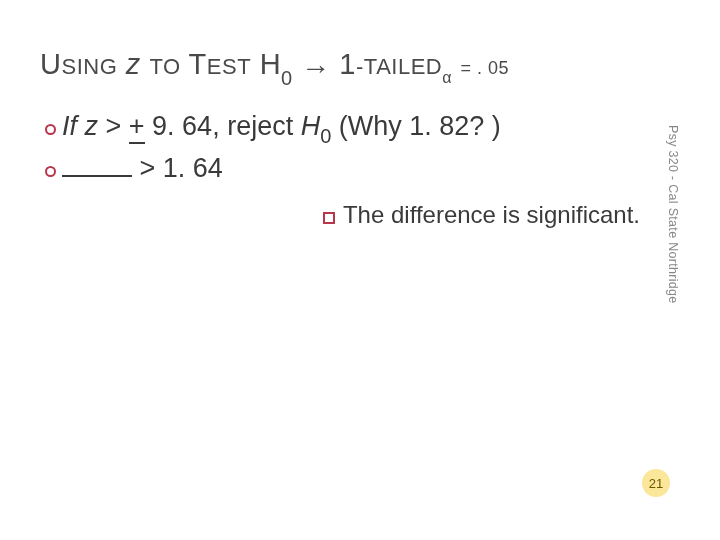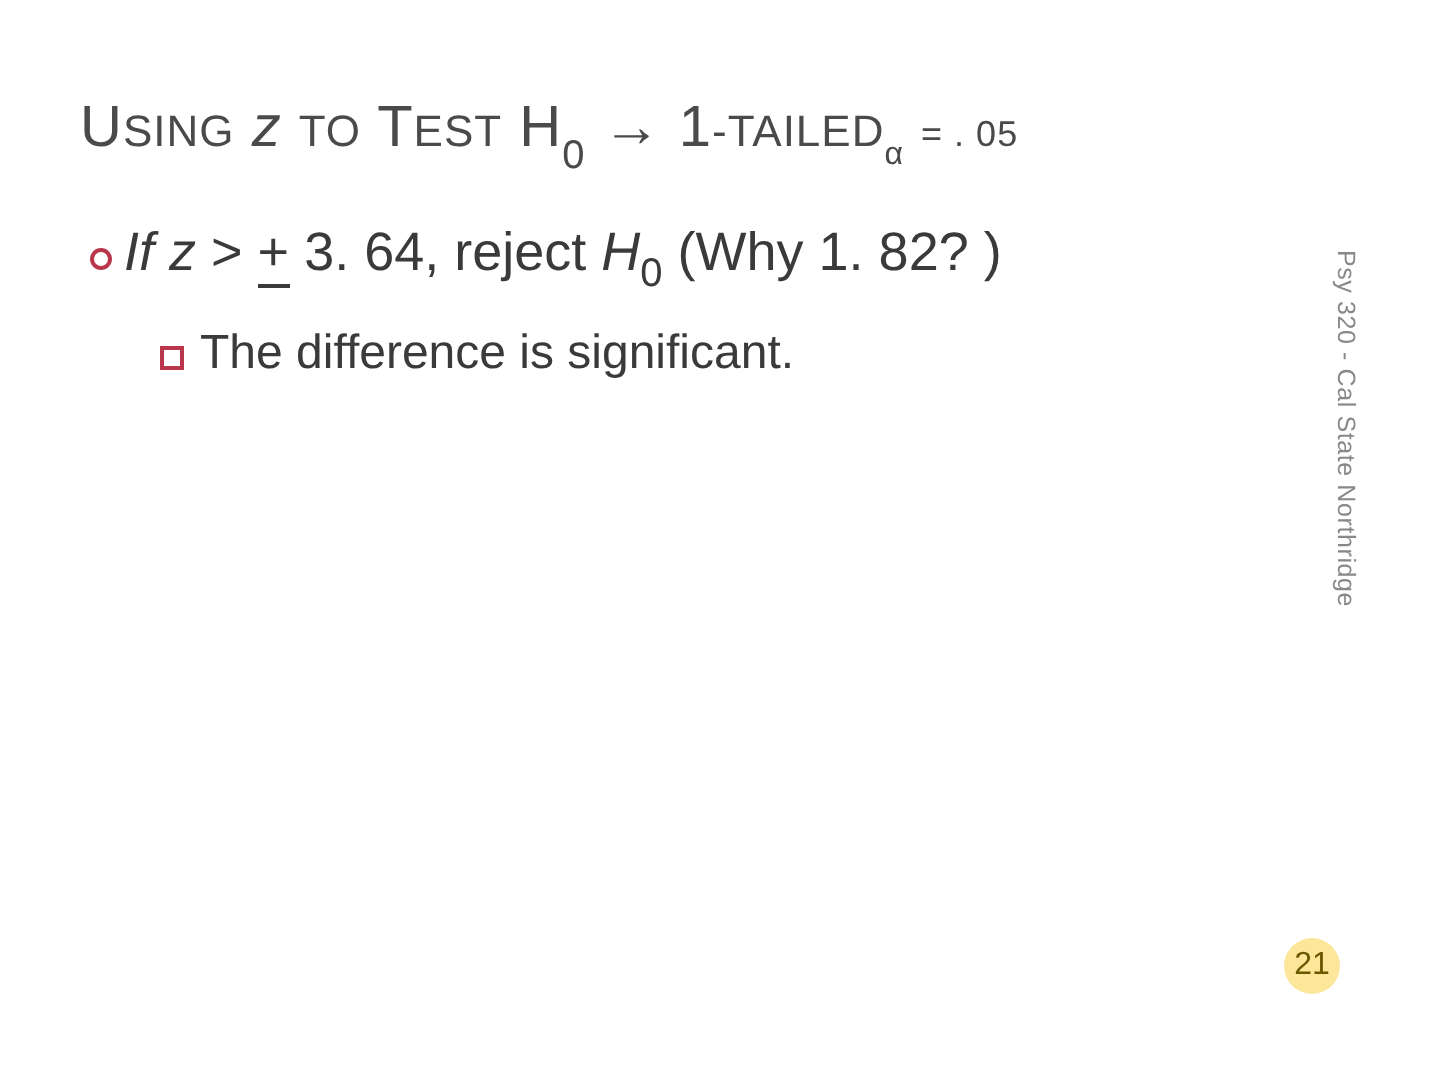--- a/index.html
+++ b/index.html
@@ -76,20 +76,21 @@
     position: absolute;
     left: 0; right: 0; bottom: 0px;
     border-bottom: 2px solid #3a3a3a;
   }
 
   .bullet2 {
     font-size: 24px;
     margin-top: 14px;
     margin-left: 35px;
     color: #3a3a3a;
+    text-align: right;
   }
   .bullet2 .square {
     display: inline-block;
     width: 12px;
     height: 12px;
     border: 2px solid #b9364b;
     margin-right: 8px;
     vertical-align: -1px;
     box-sizing: border-box;
   }
@@ -110,21 +111,21 @@
     bottom: 38px;
     width: 28px;
     height: 28px;
     border-radius: 50%;
     background: #fbe69a;
     display: flex;
     align-items: center;
     justify-content: center;
   }
   .pagenum {
-    font-size: 16px;
+    font-size: 13px;
     color: #6b5900;
   }
 </style>
 </head>
 <body>
 
 <div class="slide">
 
   <div class="title">
     <span class="big cap">U</span><span class="small cap">SING</span>
@@ -138,23 +139,26 @@
     <span class="big">H</span><span class="sub0">0</span>
     <span class="big"> → </span>
     <span class="big">1</span><span class="small">-</span><span class="small cap">T</span><span class="small cap">AILED</span><span class="alpha">α</span>
     <span class="eq"> = . 05</span>
   </div>
 
   <div class="content">
 
 
     <div class="bullet1">
-      <span class="ring"></span><span class="italic">If  </span><span class="italic">z</span><span> &gt; </span><span class="underplus">+</span><span> 3. 64, reject </span><span class="italic">H</span><span class="sub0b">0</span><span> (Why 1. 82? )</span>
+      <span class="ring"></span><span class="italic">If  </span><span class="italic">z</span><span> &gt; </span><span class="underplus">+</span><span> 9. 64, reject </span><span class="italic">H</span><span class="sub0b">0</span><span> (Why 1. 82? )</span>
     </div>
 
+    <div class="bullet1">
+      <span class="ring"></span><span class="blank"></span><span> &gt; 1. 64</span>
+    </div>
 
     <div class="bullet2">
       <span class="square"></span><span>The difference is significant.</span>
     </div>
 
   </div>
 
   <div class="sidetext2">Psy 320 - Cal State Northridge</div>
 
   <div class="pagenum-wrap">

